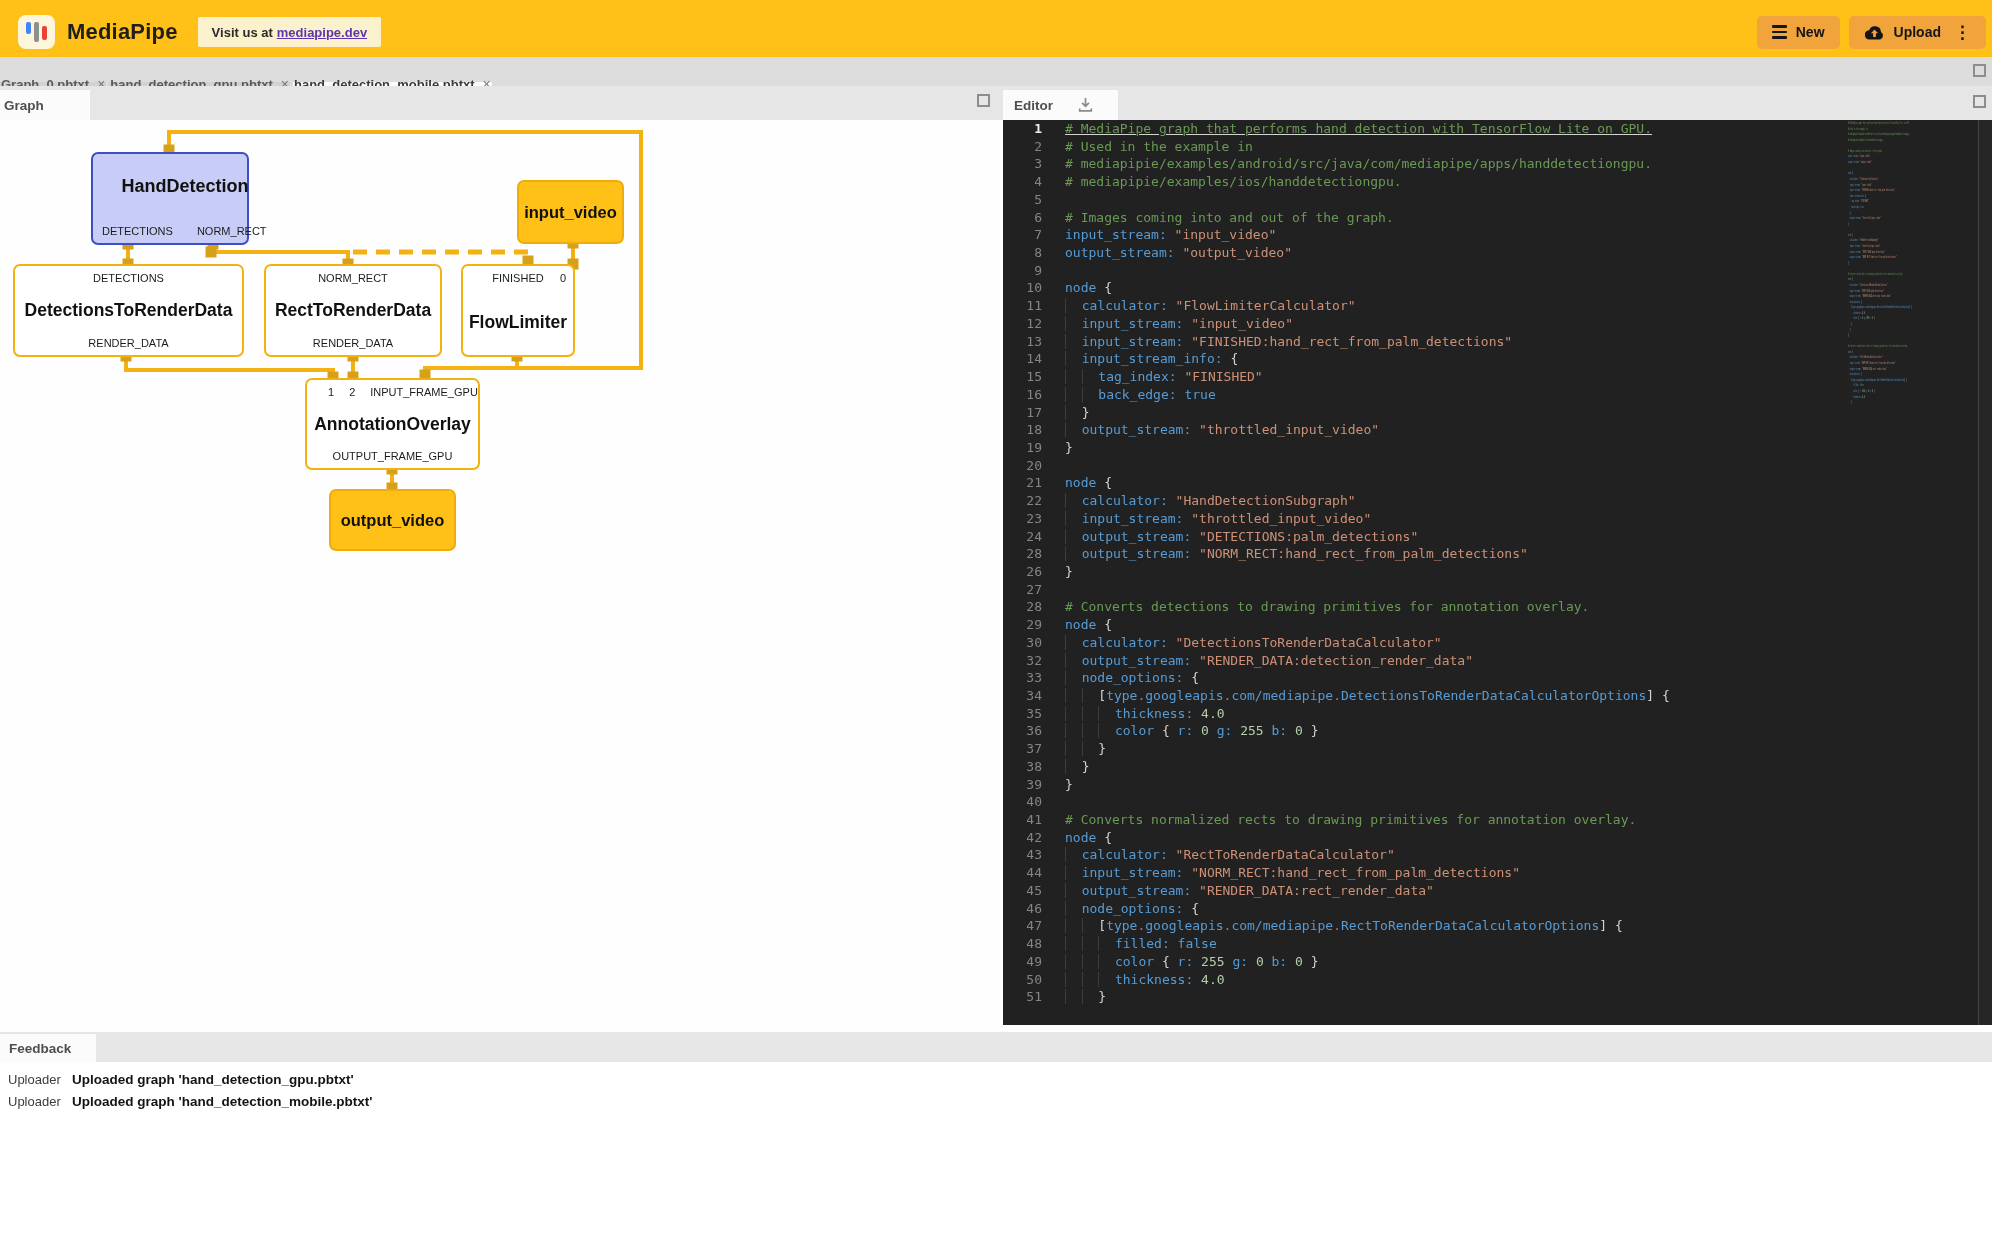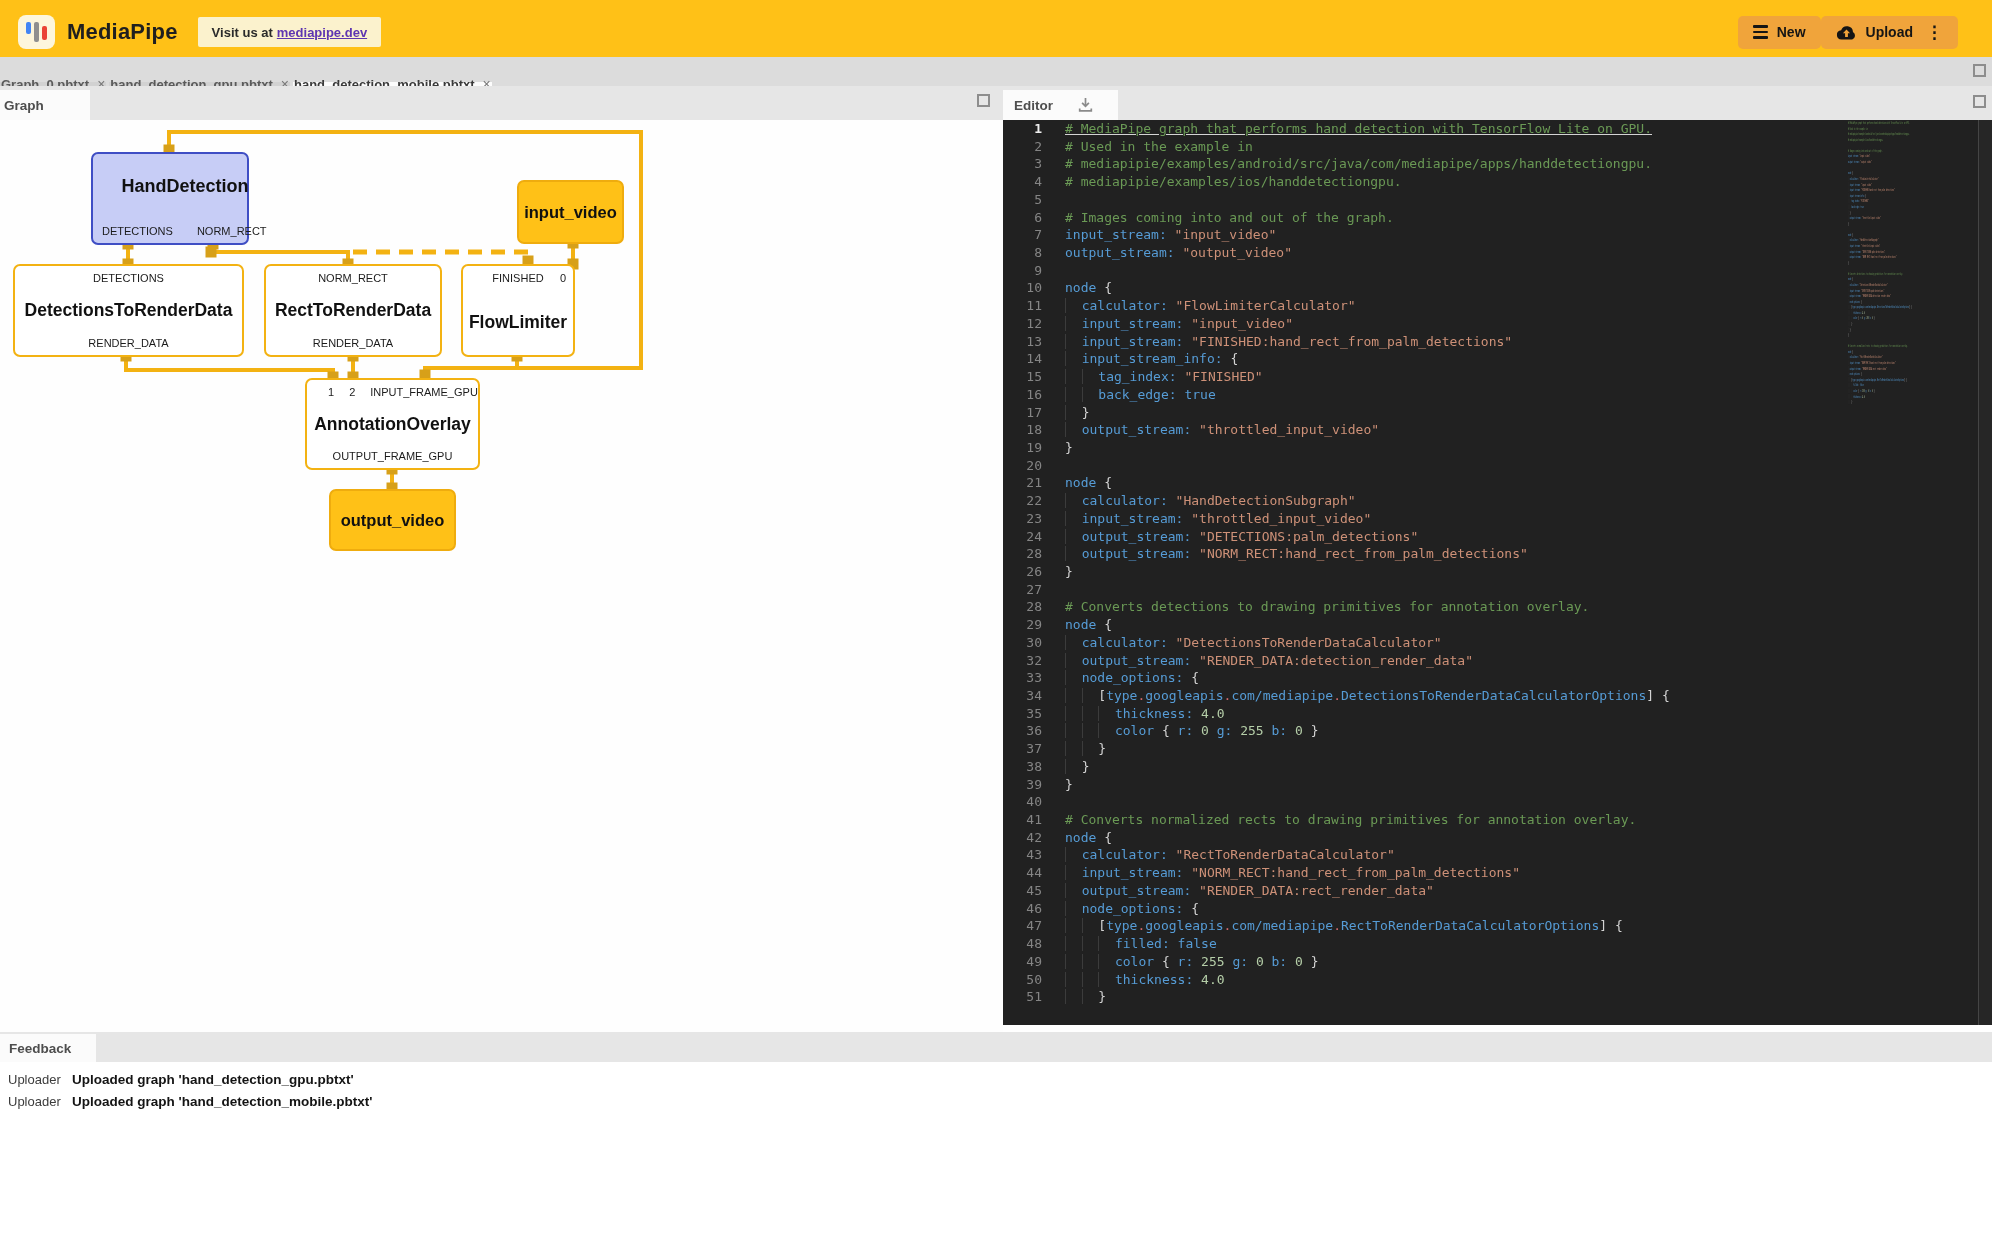--- a/index.html
+++ b/index.html
@@ -15,21 +15,21 @@
             display:flex; align-items:center; padding-left:18px; }
   .logo { width:37px; height:34px; background:#fdf6dc; border-radius:8px; position:relative; flex:0 0 auto; }
   .logo i { position:absolute; width:5px; border-radius:2px; }
   .logo .b1 { left:8px;  top:7px;  height:12px; background:#4285f4; }
   .logo .b2 { left:16px; top:7px;  height:20px; background:#8f8f8f; }
   .logo .b3 { left:24px; top:11px; height:14px; background:#ea4335; }
   .brand { margin-left:12px; font-size:22px; font-weight:bold; color:#1f1f1f; letter-spacing:0.2px; }
   .visit { margin-left:20px; background:#fbf2cd; border-radius:2px; height:30px; padding:0 14px;
            display:flex; align-items:center; font-size:13px; font-weight:bold; color:#2a2a2a; }
   .visit a { color:#5e35b1; text-decoration:underline; cursor:pointer; margin-left:4px; }
-  .actions { margin-left:auto; margin-right:34px; display:flex; }
+  .actions { margin-left:auto; margin-right:6px; display:flex; gap:9px; }
   .btn { border:none; background:#f0a43b; border-radius:5px; height:33px; padding:0 15px;
          display:flex; align-items:center; gap:9px; font-family:inherit; font-size:14px; font-weight:bold; color:#151515; cursor:pointer; }
   .menu-icon { display:inline-flex; flex-direction:column; gap:3px; }
   .menu-icon i { width:15px; height:2.5px; background:#151515; border-radius:1px; }
   .kebab { font-size:17px; font-weight:bold; margin-left:4px; color:#151515; }
 
   
   .filetabs { position:absolute; left:0; top:57px; width:1992px; height:29px; background:#dcdcdc;
               display:flex; align-items:stretch; }
   .ftab { display:flex; align-items:center; gap:8px; padding:0 1px; margin-right:3px;

